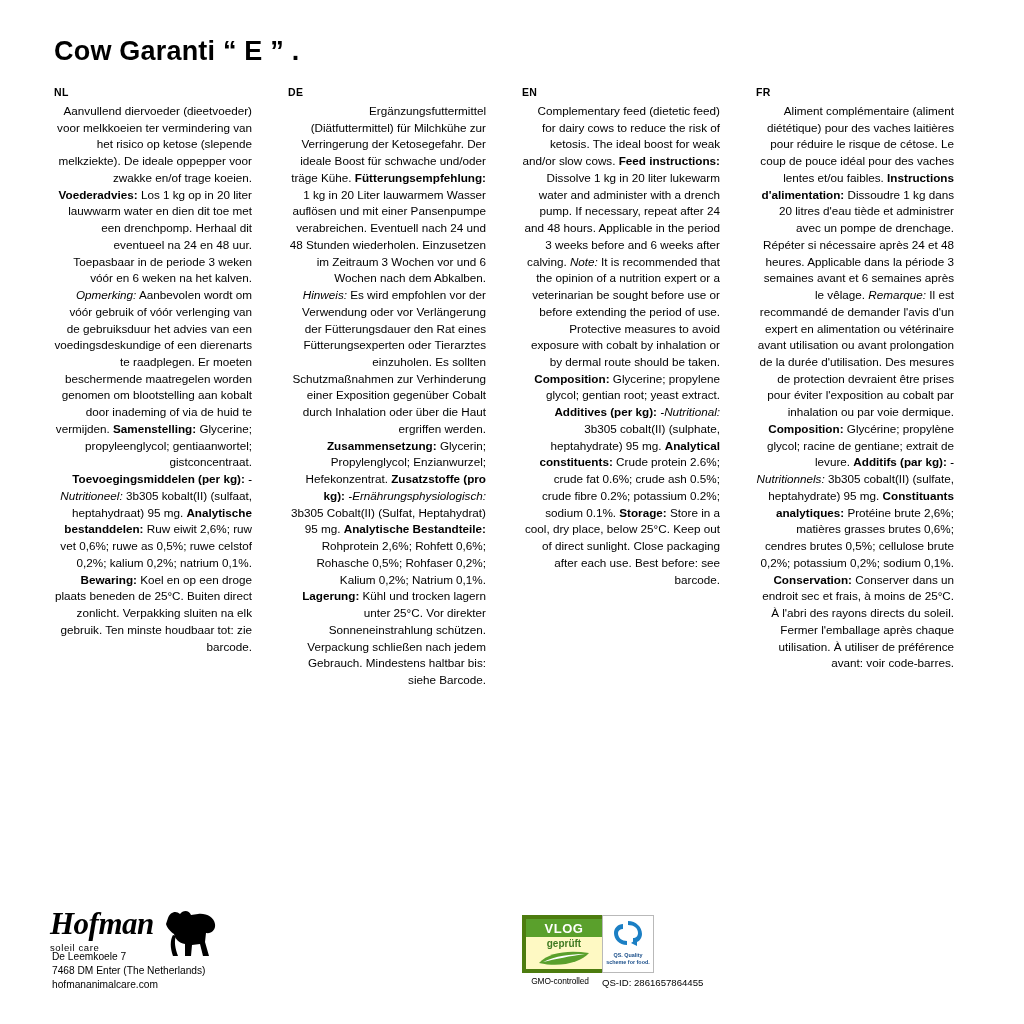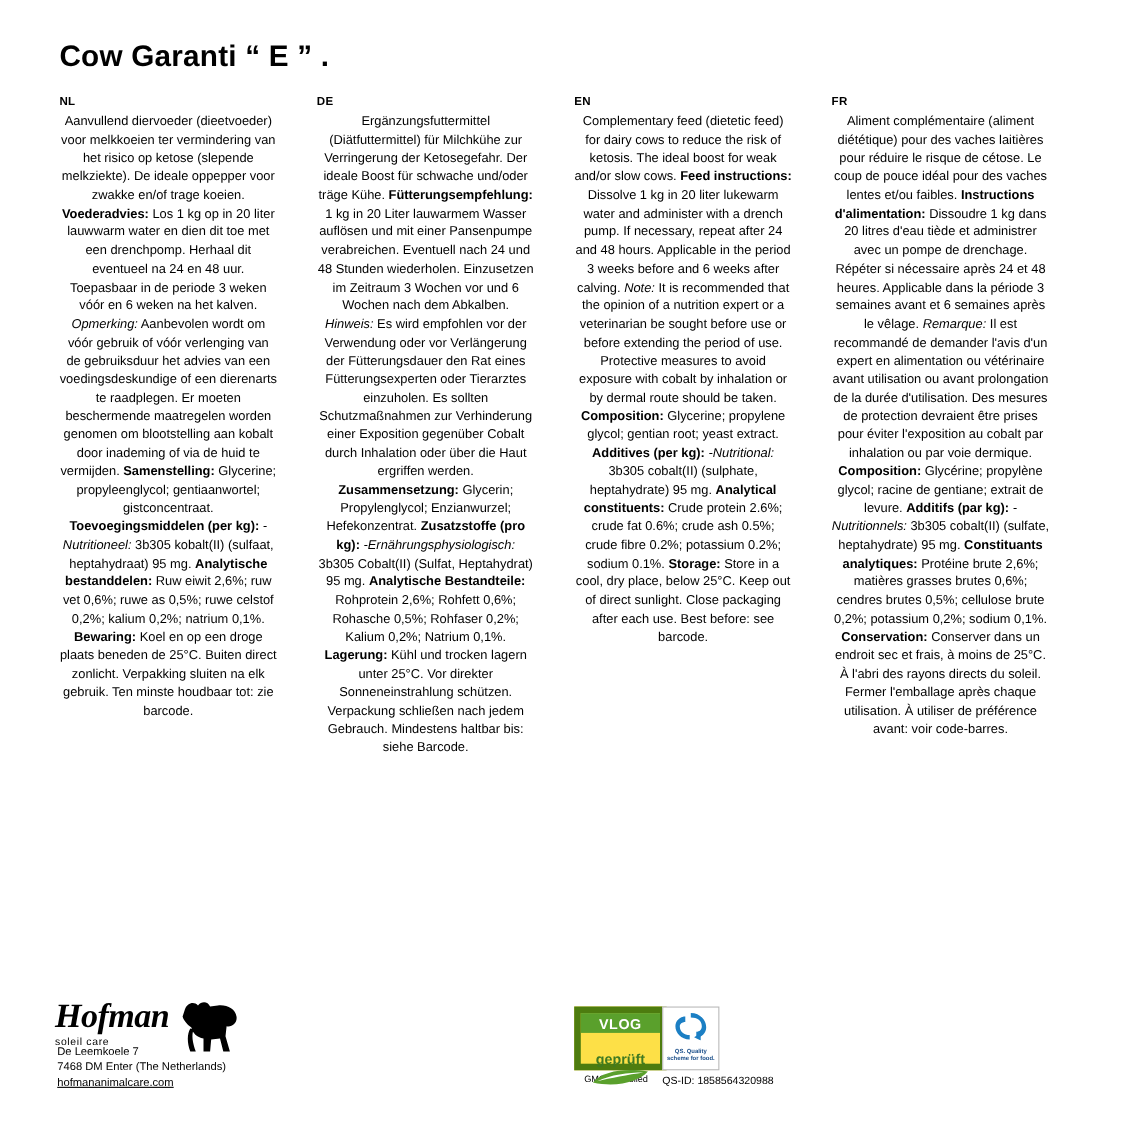--- a/index.html
+++ b/index.html
@@ -44,21 +44,21 @@
   }
   .col-head {
     font-size: 10.5px;
     font-weight: bold;
     margin-bottom: 5px;
     letter-spacing: 0.3px;
   }
   .col-body {
     font-size: 11.7px;
     line-height: 1.43;
-    text-align: center;
+    text-align: right;
     word-wrap: break-word;
   }
   .col-body b { font-weight: bold; }
   .col-body i { font-style: italic; }
   .footer-legal {
     position: absolute;
     left: 54px;
     top: 718px;
     font-size: 11.7px;
     line-height: 1.48;
@@ -95,53 +95,51 @@
     margin-bottom: -2px;
   }
   .address {
     position: absolute;
     left: 52px;
     top: 950px;
     font-size: 10.2px;
     line-height: 1.38;
   }
   .address .link {
-    text-decoration: underline;
   }
 
   
   .vlog {
     position: absolute;
     left: 522px;
     top: 915px;
     width: 76px;
     text-align: center;
   }
   .vlog-box {
     width: 84px;
     height: 58px;
-    border: 6px solid #4d7c0f;
+    border: 4px solid #4d7c0f;
     box-sizing: border-box;
-    background: #fde047;
+    background: #fef9c3;
     position: relative;
   }
   .vlog-top {
     background: #5aa02c;
     color: #ffffff;
     font-weight: bold;
     font-size: 13px;
     letter-spacing: 0.5px;
     padding: 2px 0 1px 0;
   }
   .vlog-mid {
-    font-size: 13px;
+    font-size: 10px;
     color: #3f7a22;
     font-weight: bold;
     padding-top: 1px;
-    margin-top: 15px;
   }
   .vlog-leaf {
     margin-top: 1px;
   }
   .vlog-cap {
     font-size: 8.4px;
     font-weight: normal;
     margin-top: 3px;
     letter-spacing: -0.1px;
   }
@@ -251,16 +249,16 @@
           <path fill="#1b7fc4" d="M15 1 C23 1, 29 7, 29 14 C29 19, 25 23, 20 23 L20 18 C23 18, 25 16, 25 13 C25 8, 21 5, 15 5 Z"></path>
           <path fill="#1b7fc4" d="M14 25 C6 25, 1 19, 1 13 C1 8, 5 4, 10 4 L10 9 C7 9, 5 11, 5 13 C5 18, 9 21, 14 21 Z"></path>
           <path fill="#1b7fc4" d="M18 23 L24 19 L24 26 Z"></path>
         </svg>
       </div>
       <div class="qs-text">
         <span>QS. Quality</span><br>
         <span>scheme for food.</span>
       </div>
     </div>
-    <div class="qs-id">QS-ID: 1858564320988</div>
+    <div class="qs-id">QS-ID: 2861657864455</div>
   </div>
 
 </div>
 
 </body></html>

